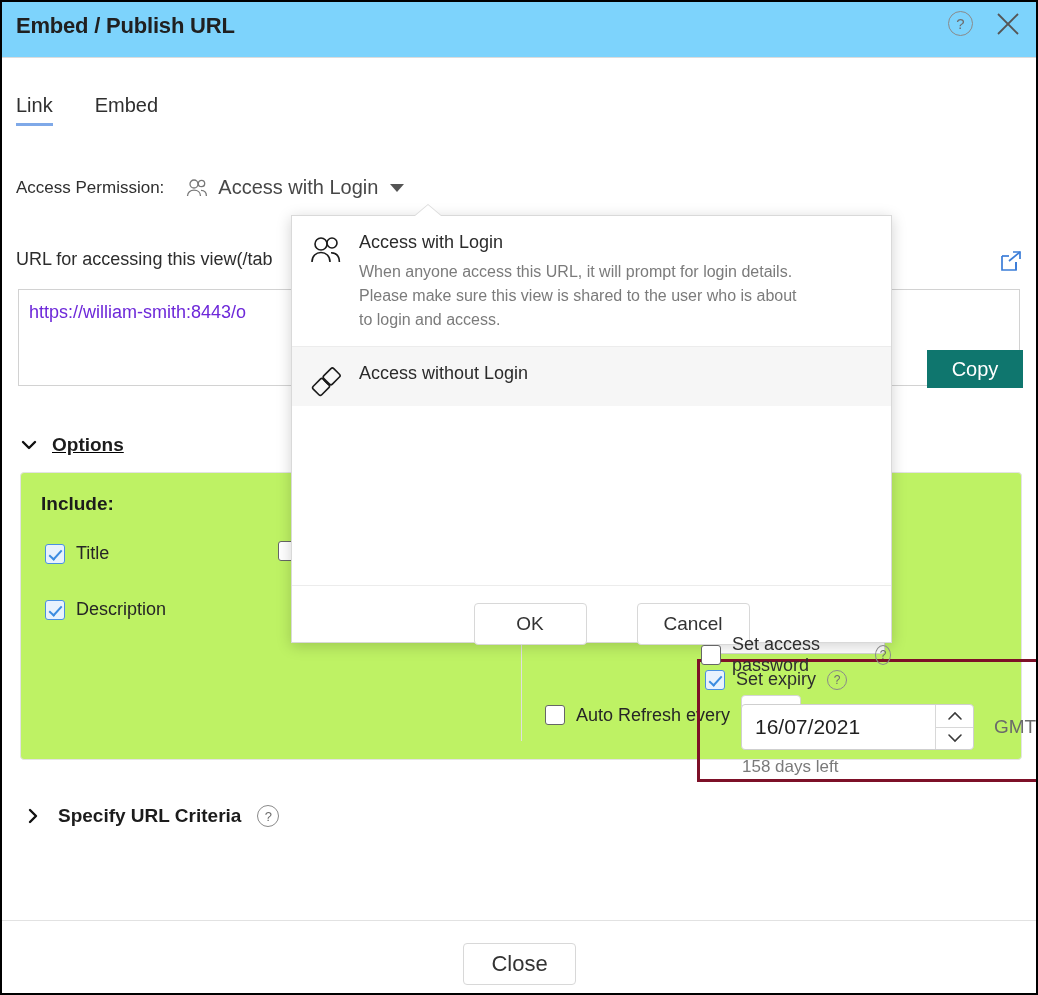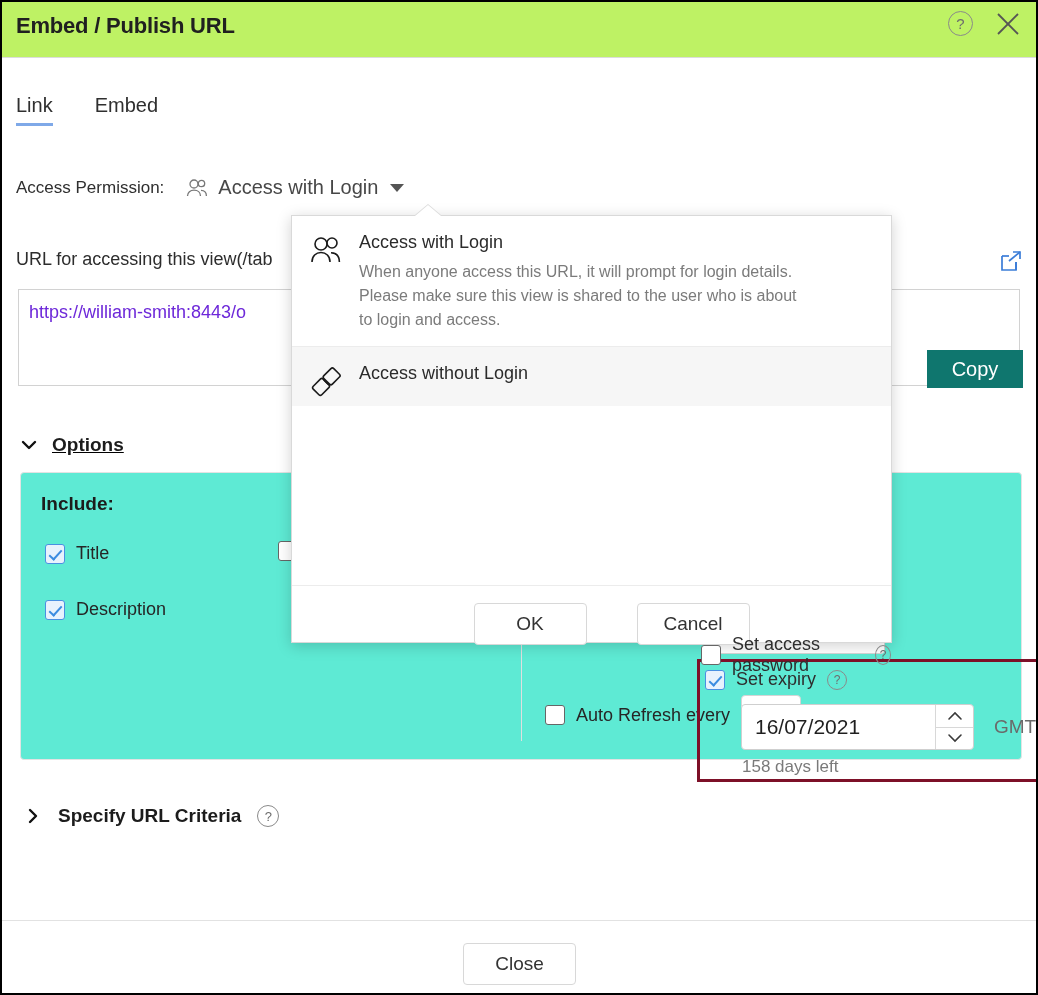--- a/index.html
+++ b/index.html
@@ -15,21 +15,21 @@
     background: #ffffff;
     border: 2px solid #000000;
     overflow: hidden;
   }
 
   
   .titlebar {
     position: absolute;
     left: 0; top: 0;
     width: 1034px; height: 56px;
-    background: #bef264;
+    background: #7dd3fc;
     border-bottom: 1px solid #dcdcdc;
     padding-left: 48px;
   }
   .title-text {
     position: absolute;
     left: 14px; top: 11px;
     font-size: 22px;
     font-weight: bold;
     color: #202020;
     letter-spacing: -0.2px;
@@ -162,21 +162,21 @@
   }
   .options-title {
     font-size: 19px;
     font-weight: bold;
     color: #1c1c1c;
   }
   .options-panel {
     position: absolute;
     left: 18px; top: 470px;
     width: 1002px; height: 288px;
-    background: #5eead4;
+    background: #bef264;
     border: 1px solid #e3e3e3;
     border-radius: 4px;
   }
   .opt-divider {
     position: absolute;
     left: 500px; top: 22px;
     width: 1px; height: 246px;
     background: #dfdfdf;
   }
   .include-label {
@@ -288,21 +288,21 @@
     width: 1034px; height: 1px;
     background: #e2e2e2;
   }
   .close-btn {
     position: absolute;
     left: 461px; top: 941px;
     width: 113px; height: 42px;
     border: 1px solid #d8d8d8;
     border-radius: 4px;
     background: #ffffff;
-    font-size: 19px;
+    font-size: 22px;
     color: #333;
     display: flex;
     align-items: center;
     justify-content: center;
     cursor: pointer;
   }
 
   
   .popup {
     position: absolute;

